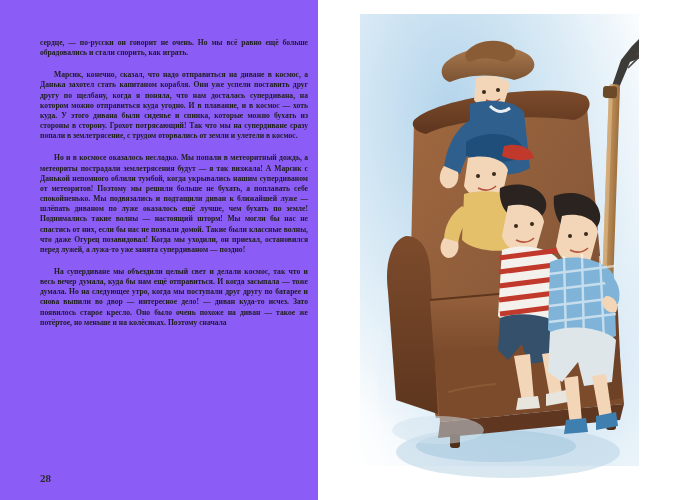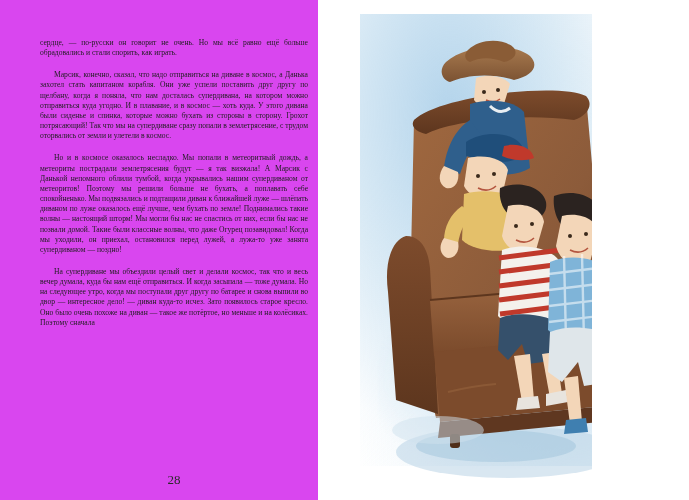--- a/index.html
+++ b/index.html
@@ -2,25 +2,26 @@
 <html><head>
 <meta charset="utf-8">
 <style>
   html, body {
     margin: 0;
     padding: 0;
     background: #ffffff;
   }
   #page {
     position: relative;
-    width: 592px;
+    width: 639px;
     height: 500px;
-    background: #d946ef;
+    background: #8b5cf6;
     overflow: hidden;
     font-family: "Liberation Serif", serif;
+    font-weight: bold;
   }
 
   
   #text-column {
     position: absolute;
     left: 40px;
     top: 38px;
     width: 268px;
   }
   .para {
@@ -34,22 +35,22 @@
   }
   .para.indent {
     text-indent: 14px;
     margin-top: 12px;
   }
   #page-number {
     position: absolute;
     left: 40px;
     top: 472px;
     width: 268px;
-    text-align: center;
-    font-size: 13px;
+    text-align: left;
+    font-size: 11px;
     color: #2a2a2a;
   }
 
   
   #illustration {
     position: absolute;
     left: 318px;
     top: 0;
     width: 371px;
     height: 500px;

